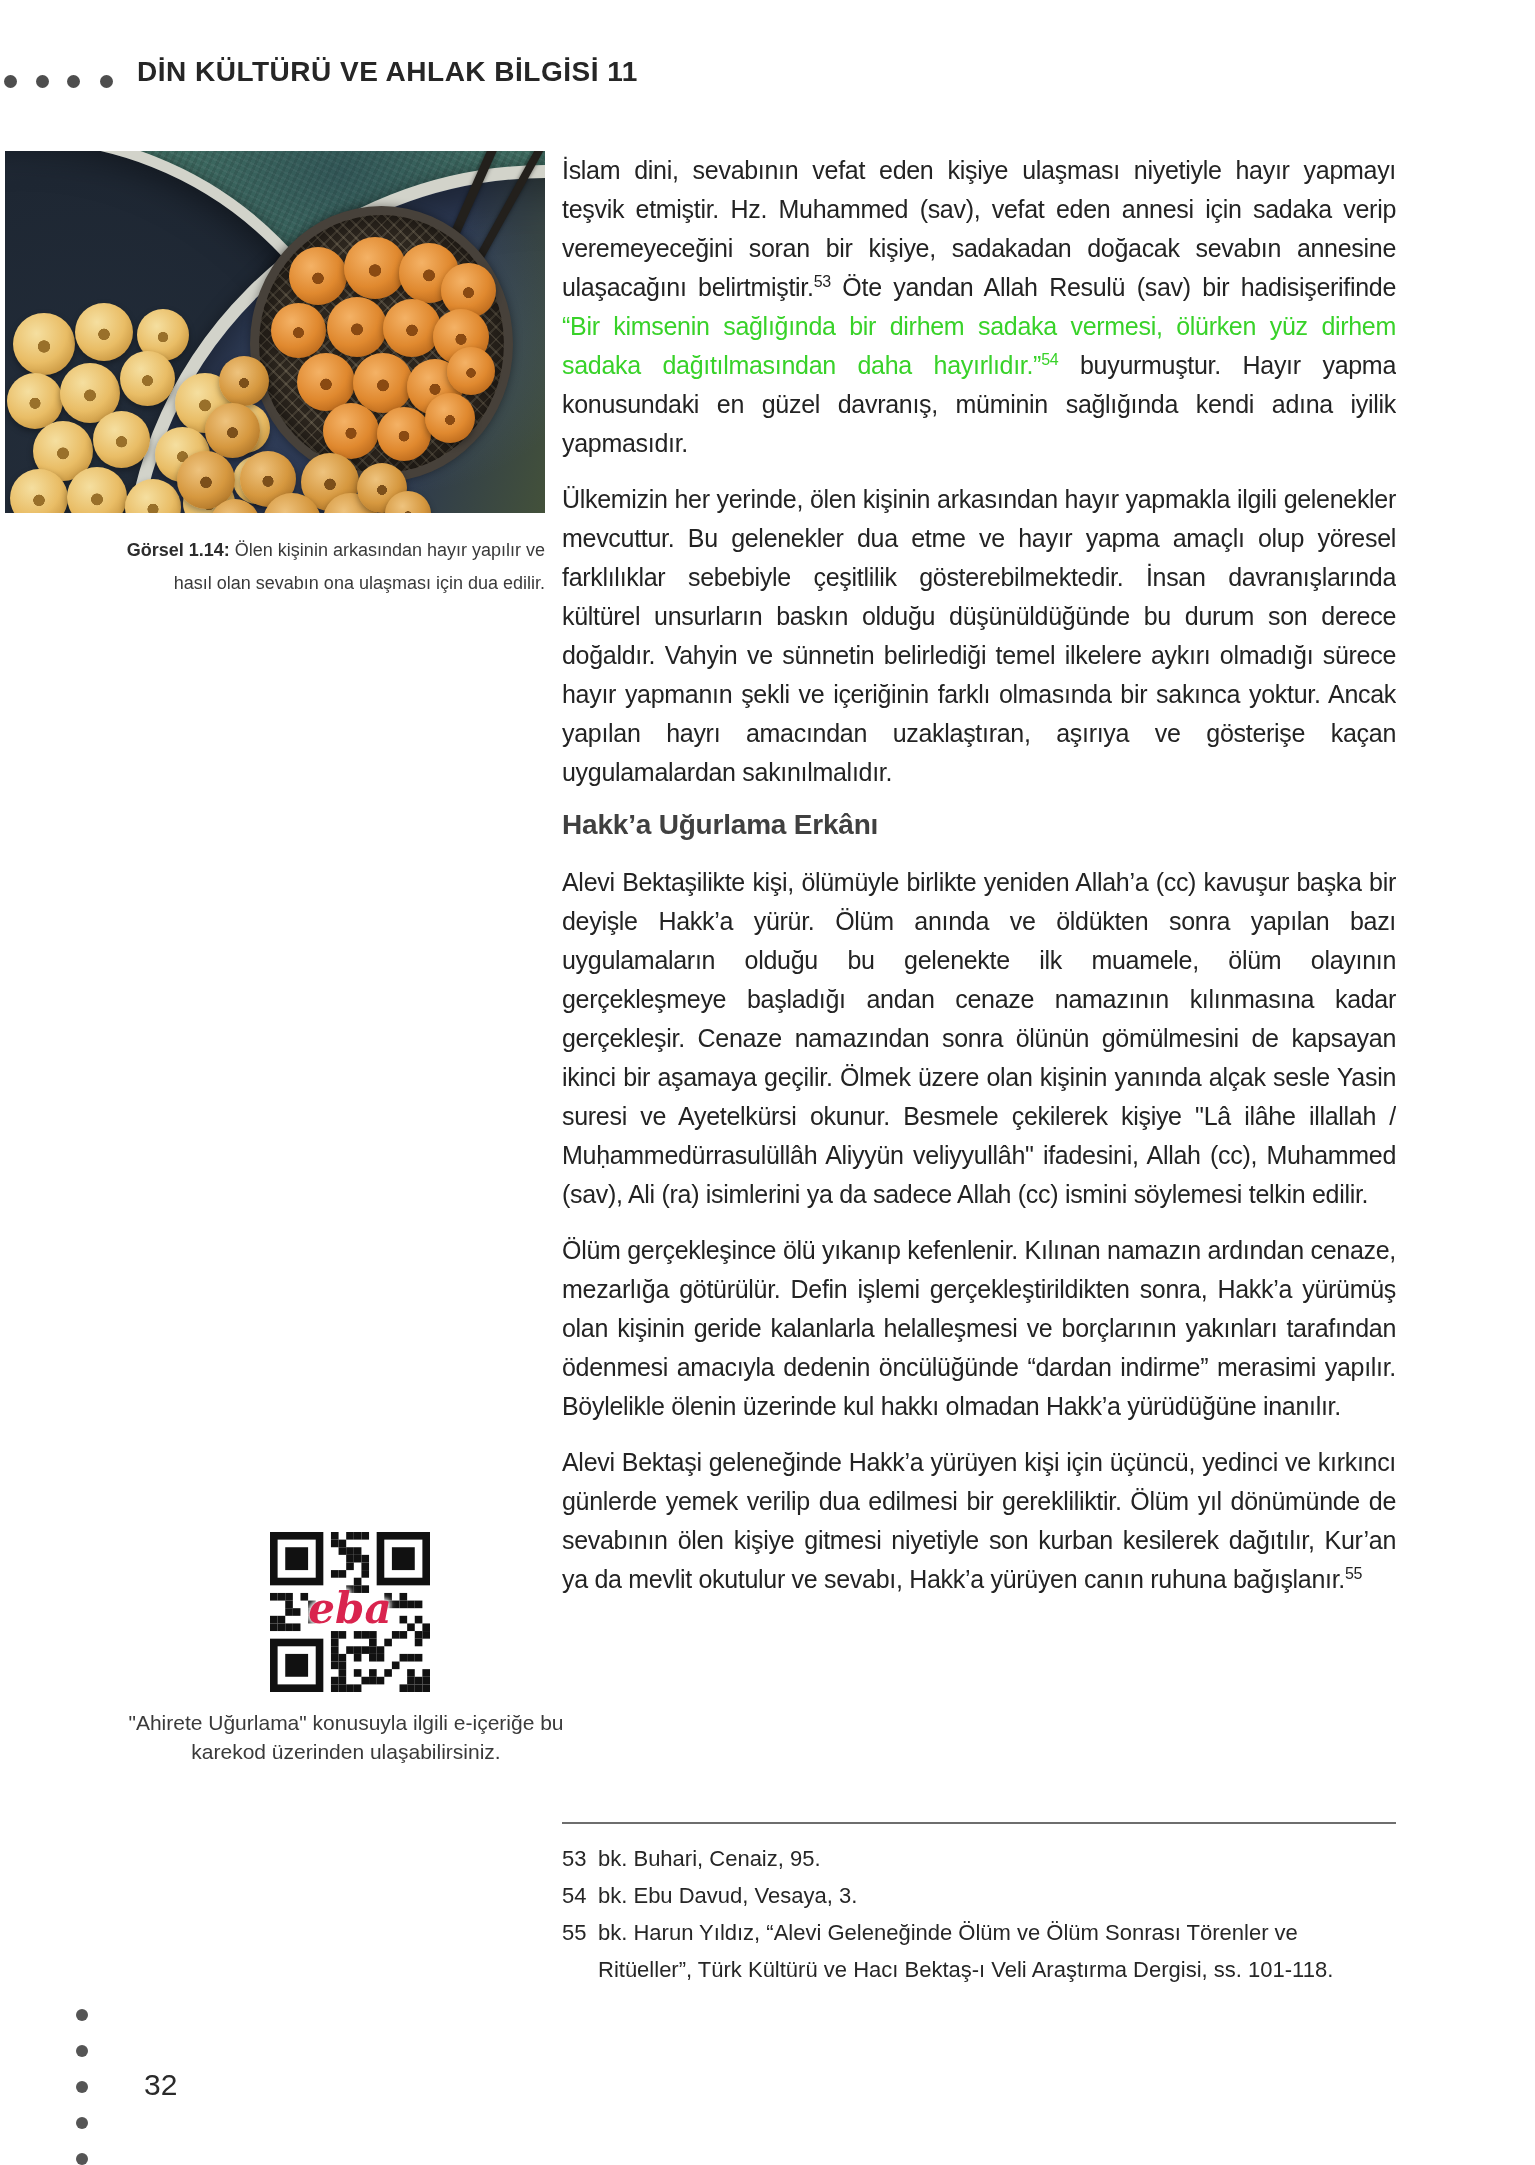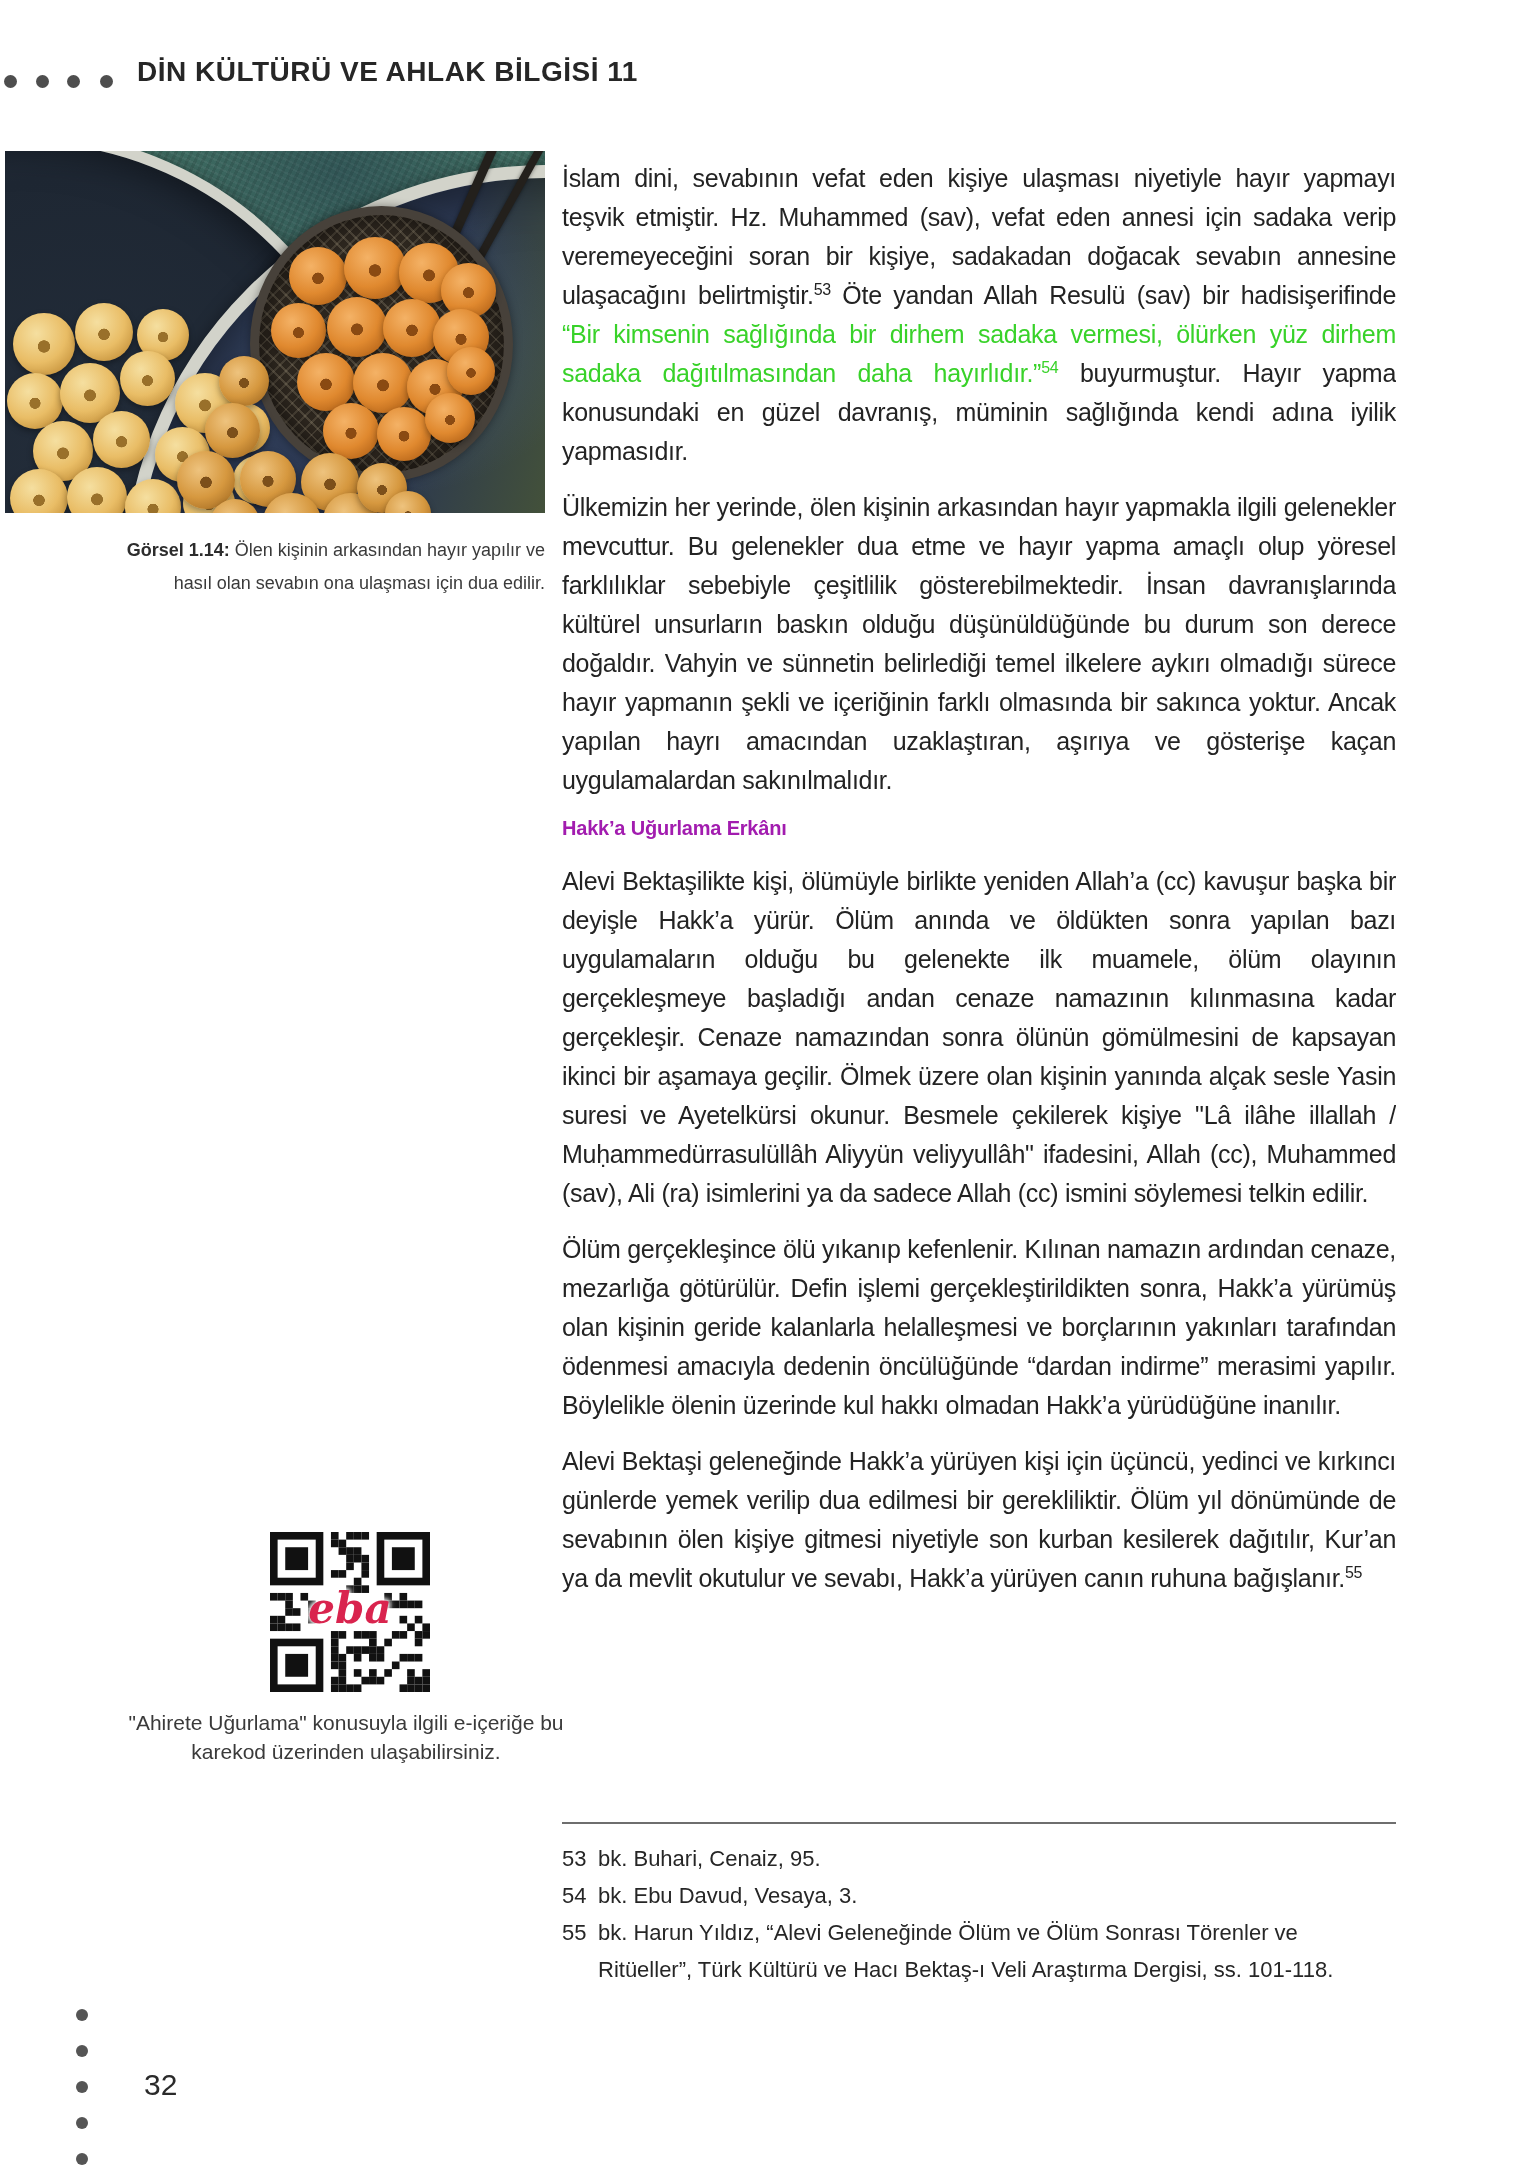--- a/index.html
+++ b/index.html
@@ -64,30 +64,30 @@
     font-family:"DejaVu Serif", serif; font-style:italic; font-weight:bold;
     font-size:42px; color:#d9244e;
     text-shadow:0 0 5px #fff, 0 0 5px #fff, 0 0 8px #fff;
   }
   .qr-caption{
     position:absolute; left:120px; top:1708px; width:452px; text-align:center;
     font-size:21px; line-height:29px; color:#3a3a3a;
   }
   
   .col{
-    position:absolute; left:562px; top:159px; width:834px; height:1668px; overflow:hidden;
+    position:absolute; left:562px; top:151px; width:834px; height:1668px; overflow:hidden;
   }
   .col p{
     margin:0 0 17px 0; font-size:25px; line-height:39px; letter-spacing:-.3px;
     text-align:justify; color:#232323;
   }
   .green{color:#38d229;}
   .sup{font-size:16px; vertical-align:super; line-height:0;}
   .sec-heading{
-    margin:14px 0 22px 0; font-size:20px; font-weight:bold; color:#a21caf; letter-spacing:-.2px;
+    margin:14px 0 22px 0; font-size:28px; font-weight:bold; color:#404040; letter-spacing:-.2px;
   }
   
   .footnotes{position:absolute; left:562px; top:1822px; width:834px;}
   .fn-rule{height:2px; background:#6e6e6e; margin-bottom:16px;}
   .fn{position:relative; padding-left:36px; font-size:22px; line-height:37px; color:#262626; text-align:left;}
   .fn-num{position:absolute; left:0; top:0;}
   
   .ftr-dot{position:absolute; width:12px; height:12px; border-radius:50%; background:#555;}
   .page-number{position:absolute; left:144px; top:2068px; font-size:30px; color:#2a2a2a;}
 </style>

